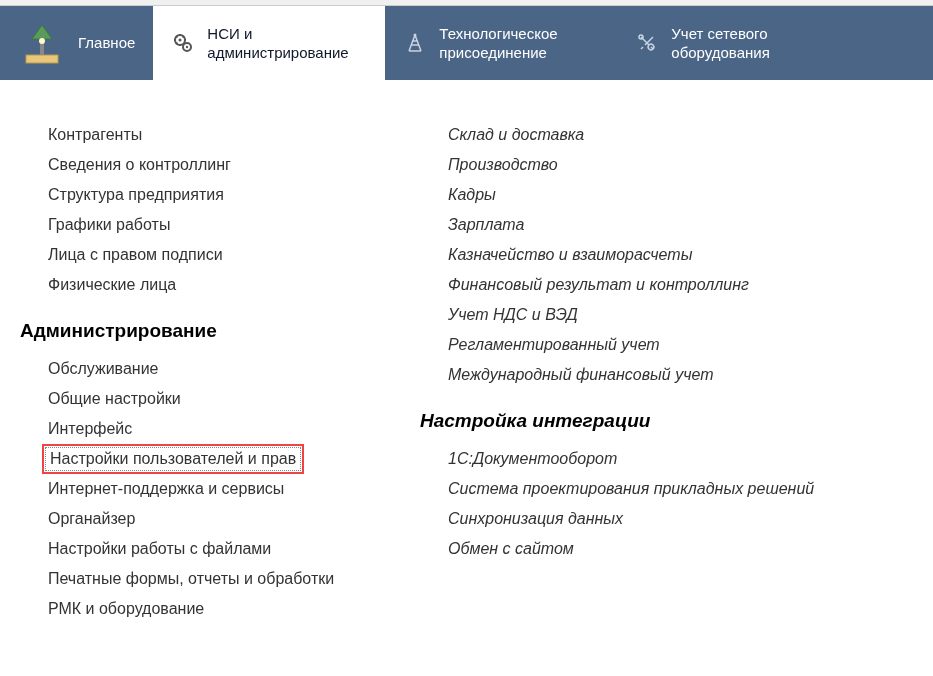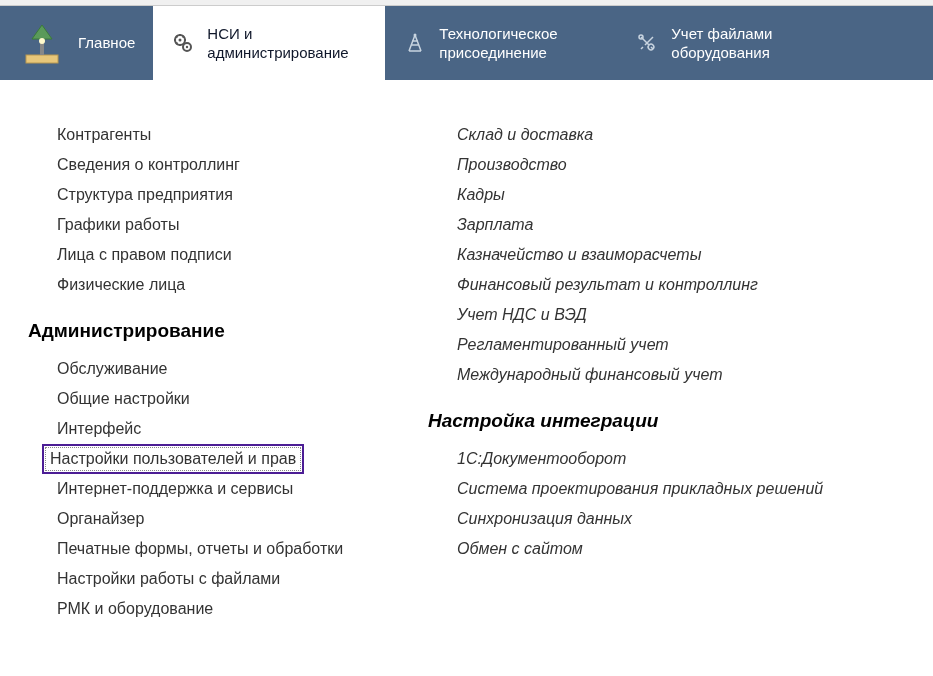--- a/index.html
+++ b/index.html
@@ -54,33 +54,33 @@
     gap: 60px;
   }
   .column {
     display: flex;
     flex-direction: column;
   }
   .section-title {
     font-size: 19px;
     font-weight: bold;
     color: #000;
-    margin: 20px 0 12px 8px;
+    margin: 20px 0 12px 0;
   }
   .link-item {
     font-size: 16px;
     color: #333;
     padding: 6px 4px;
     cursor: pointer;
-    margin-left: 33px;
+    margin-left: 24px;
     display: inline-block;
     width: fit-content;
   }
   .link-item.highlighted {
-    border: 2px solid #4c1d95;
+    border: 2px solid #ef4444;
     padding: 4px 6px;
     margin-left: 22px;
     outline: 1px dotted #888;
     outline-offset: -4px;
   }
   .col-left { width: 340px; }
   .col-right { width: 420px; font-style: italic; }
   .svg-icon { display: block; }
 </style>
 </head>
@@ -125,43 +125,43 @@
   </div>
 
   <div class="nav-item">
     <span class="nav-icon">
       <svg class="svg-icon" width="20" height="20" viewBox="0 0 20 20">
         <path d="M4 4 L12 12 M14 14 L16 16 M12 12 Q14 10 16 12 Q18 14 16 16 Q14 18 12 16 Q10 14 12 12" stroke="#c8d4e0" stroke-width="1.5" fill="none"></path>
         <path d="M16 4 L8 12 M6 14 L4 16" stroke="#c8d4e0" stroke-width="1.5" fill="none"></path>
         <circle cx="4" cy="4" r="2" fill="none" stroke="#c8d4e0" stroke-width="1.5"></circle>
       </svg>
     </span>
-    <span class="nav-label">Учет файлами оборудования</span>
+    <span class="nav-label">Учет сетевого оборудования</span>
   </div>
 </div>
 
 <div class="content">
   <div class="column col-left">
     <a class="link-item">Контрагенты</a>
     <a class="link-item">Сведения о контроллинг</a>
     <a class="link-item">Структура предприятия</a>
     <a class="link-item">Графики работы</a>
     <a class="link-item">Лица с правом подписи</a>
     <a class="link-item">Физические лица</a>
 
     <div class="section-title">Администрирование</div>
 
     <a class="link-item">Обслуживание</a>
     <a class="link-item">Общие настройки</a>
     <a class="link-item">Интерфейс</a>
     <a class="link-item highlighted">Настройки пользователей и прав</a>
     <a class="link-item">Интернет-поддержка и сервисы</a>
     <a class="link-item">Органайзер</a>
+    <a class="link-item">Настройки работы с файлами</a>
     <a class="link-item">Печатные формы, отчеты и обработки</a>
-    <a class="link-item">Настройки работы с файлами</a>
     <a class="link-item">РМК и оборудование</a>
   </div>
 
   <div class="column col-right">
     <a class="link-item">Склад и доставка</a>
     <a class="link-item">Производство</a>
     <a class="link-item">Кадры</a>
     <a class="link-item">Зарплата</a>
     <a class="link-item">Казначейство и взаиморасчеты</a>
     <a class="link-item">Финансовый результат и контроллинг</a>

